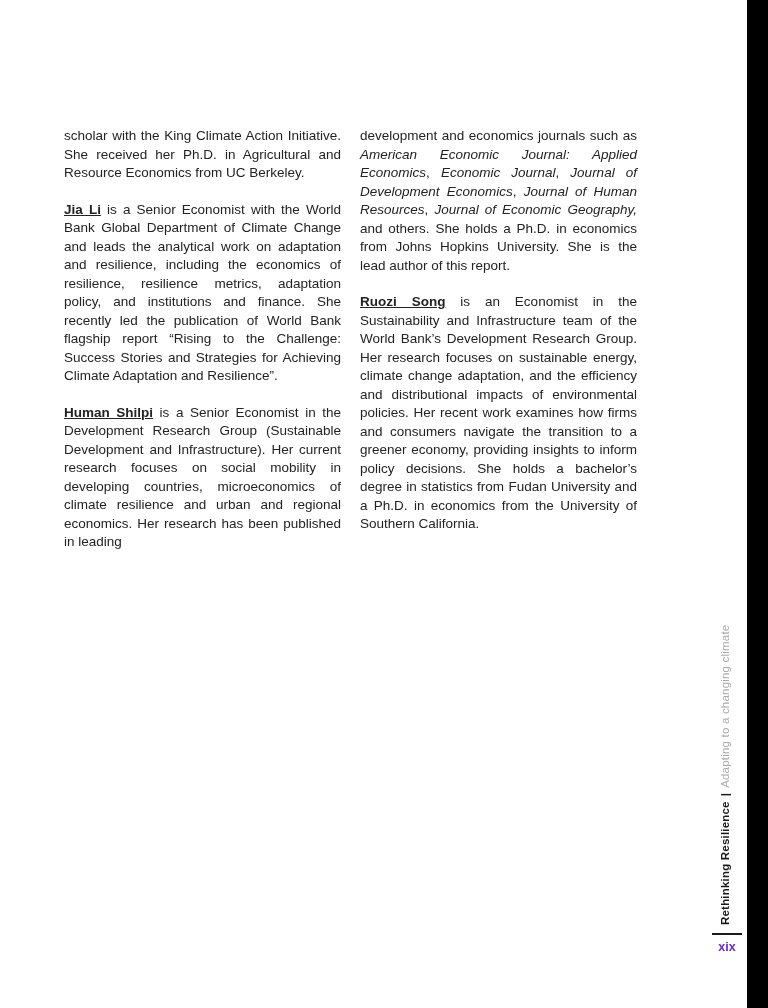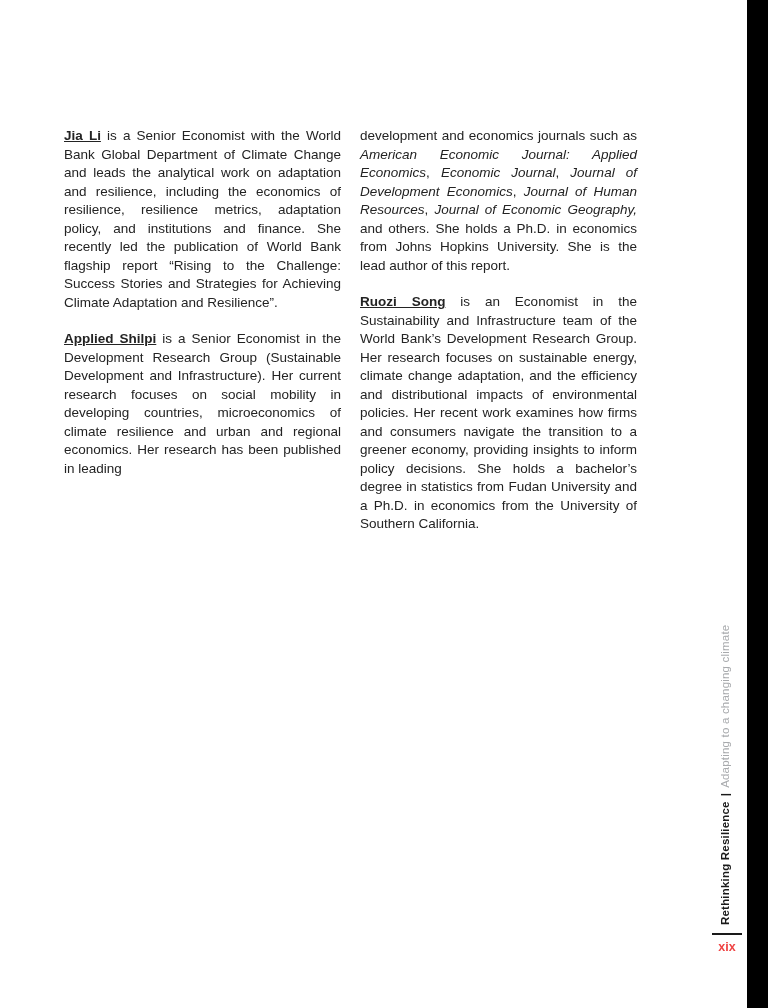--- a/index.html
+++ b/index.html
@@ -58,32 +58,33 @@
     width: 30px; height: 1.5px;
     background: #1a1a1a;
   }
   .page-number {
     position: absolute;
     left: 712px; top: 940px;
     width: 30px;
     text-align: center;
     font-size: 12.5px;
     font-weight: bold;
-    color: #ef4444;
+    color: #6d28d9;
   }
 </style>
 </head>
 <body>
 
 <div class="page">
 
   <div class="columns">
     <div class="col">
+        <p><span>scholar with the King Climate Action Initiative. She received her Ph.D. in Agricultural and Resource Economics from UC Berkeley.</span></p>
         <p><span class="bold">Jia Li</span><span> is a Senior Economist with the World Bank Global Department of Climate Change and leads the analytical work on adaptation and resilience, including the economics of resilience, resilience metrics, adaptation policy, and institutions and finance. She recently led the publication of World Bank flagship report “Rising to the Challenge: Success Stories and Strategies for Achieving Climate Adaptation and Resilience”.</span></p>
-        <p><span class="bold">Applied Shilpi</span><span> is a Senior Economist in the Development Research Group (Sustainable Development and Infrastructure). Her current research focuses on social mobility in developing countries, microeconomics of climate resilience and urban and regional economics. Her research has been published in leading</span></p>
+        <p><span class="bold">Human Shilpi</span><span> is a Senior Economist in the Development Research Group (Sustainable Development and Infrastructure). Her current research focuses on social mobility in developing countries, microeconomics of climate resilience and urban and regional economics. Her research has been published in leading</span></p>
       </div>
     <div class="col">
         <p><span>development and economics journals such as </span><span class="italic">American Economic Journal: Applied Economics</span><span>, </span><span class="italic">Economic Journal</span><span>, </span><span class="italic">Journal of Development Economics</span><span>, </span><span class="italic">Journal of Human Resources</span><span>, </span><span class="italic">Journal of Economic Geography,</span><span> and others. She holds a Ph.D. in economics from Johns Hopkins University. She is the lead author of this report.</span></p>
         <p><span class="bold">Ruozi Song</span><span> is an Economist in the Sustainability and Infrastructure team of the World Bank’s Development Research Group. Her research focuses on sustainable energy, climate change adaptation, and the efficiency and distributional impacts of environmental policies. Her recent work examines how firms and consumers navigate the transition to a greener economy, providing insights to inform policy decisions. She holds a bachelor’s degree in statistics from Fudan University and a Ph.D. in economics from the University of Southern California.</span></p>
       </div>
   </div>
 
   <div class="running-footer">
     <span class="rf-title">Rethinking Resilience</span><span class="rf-sep">|</span><span class="rf-sub">Adapting to a changing climate</span>
   </div>

